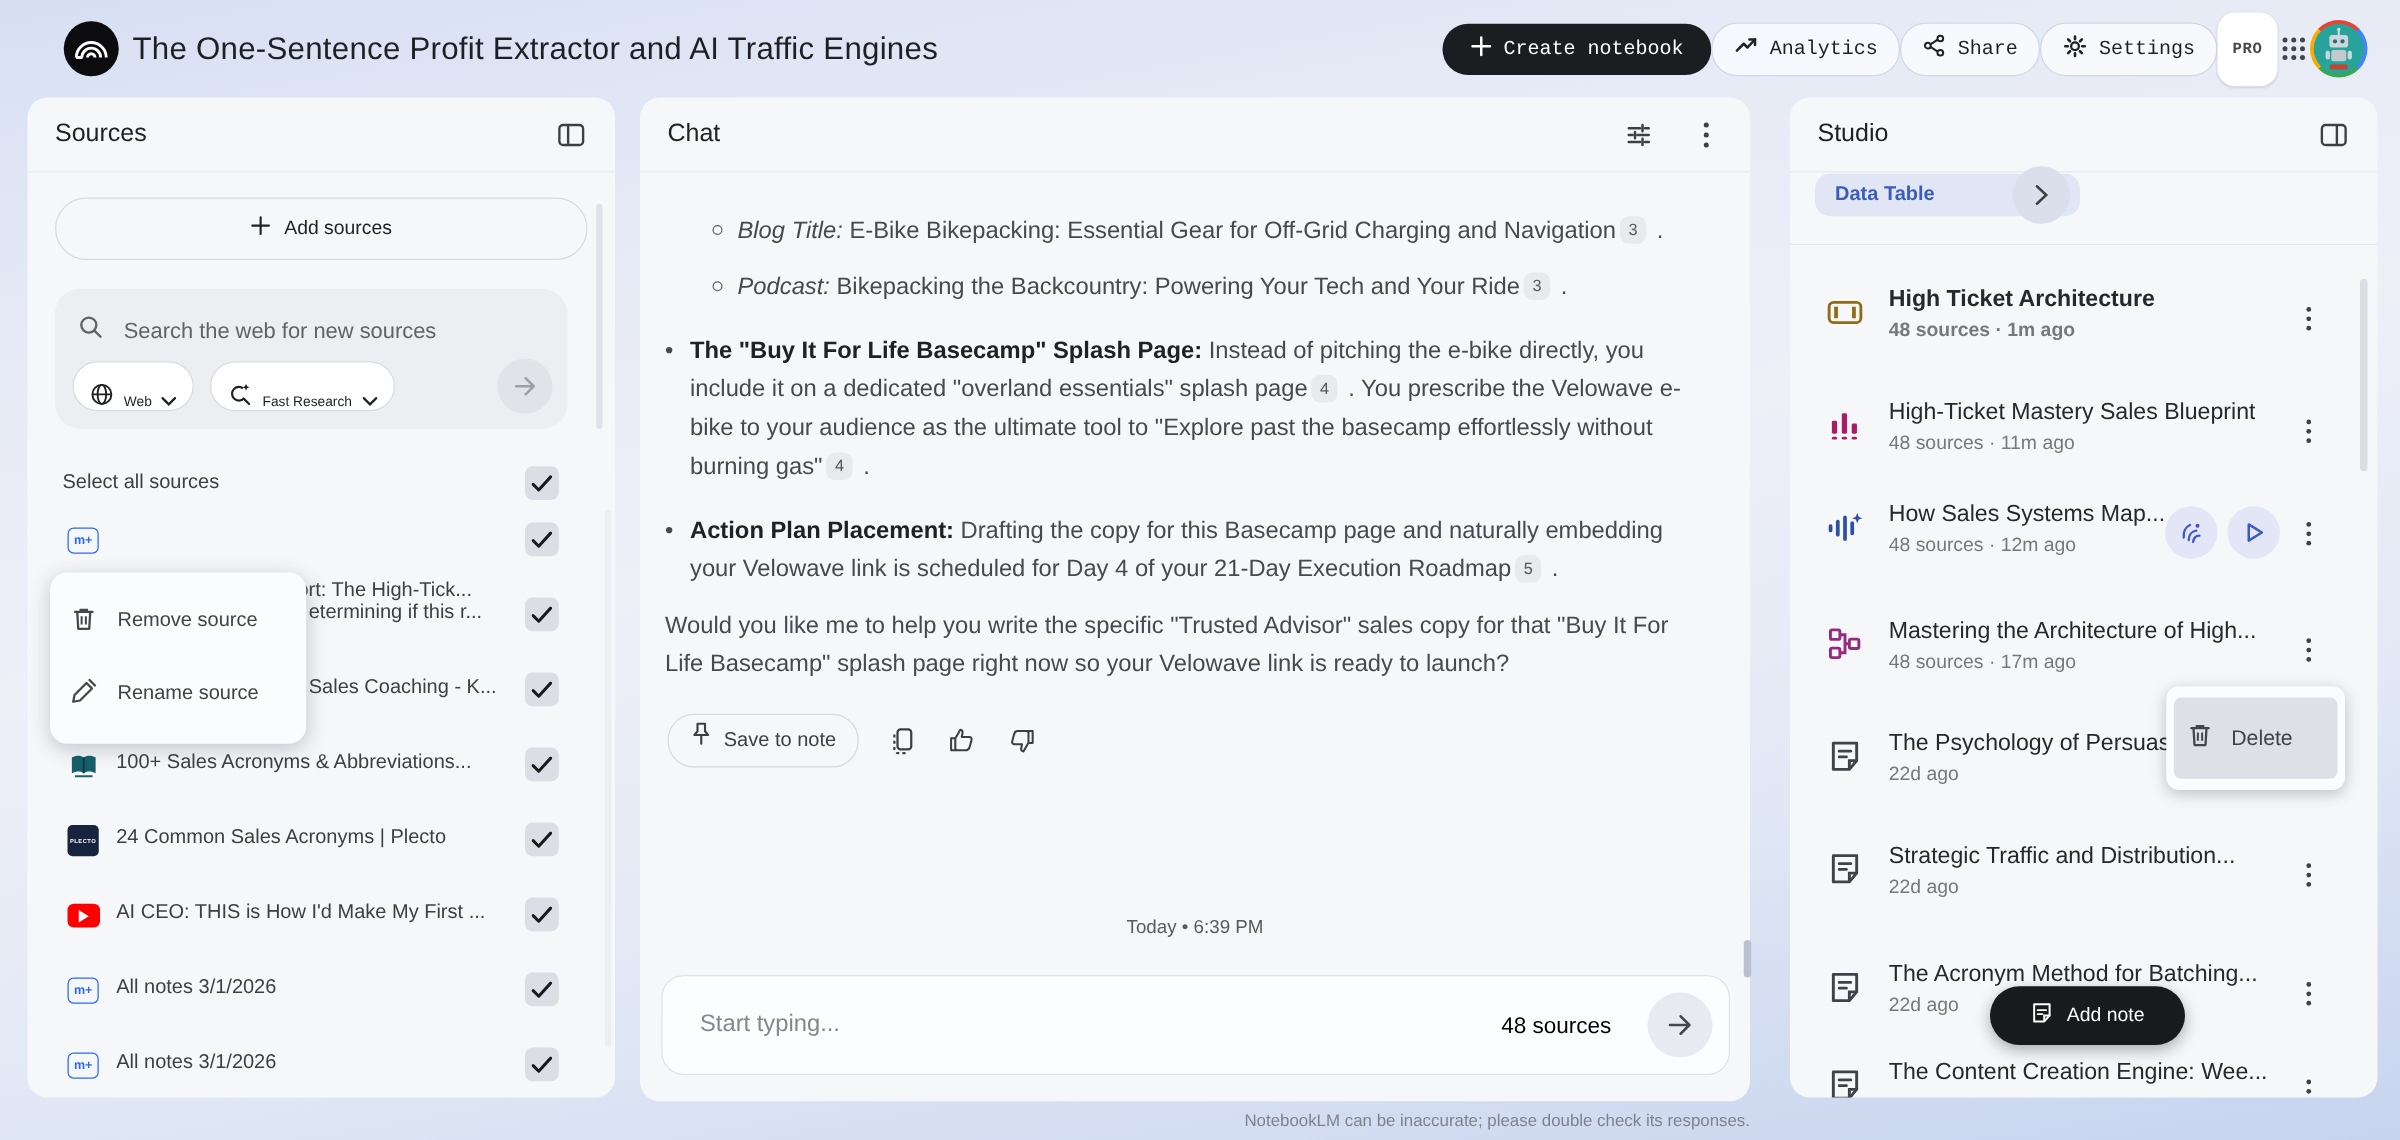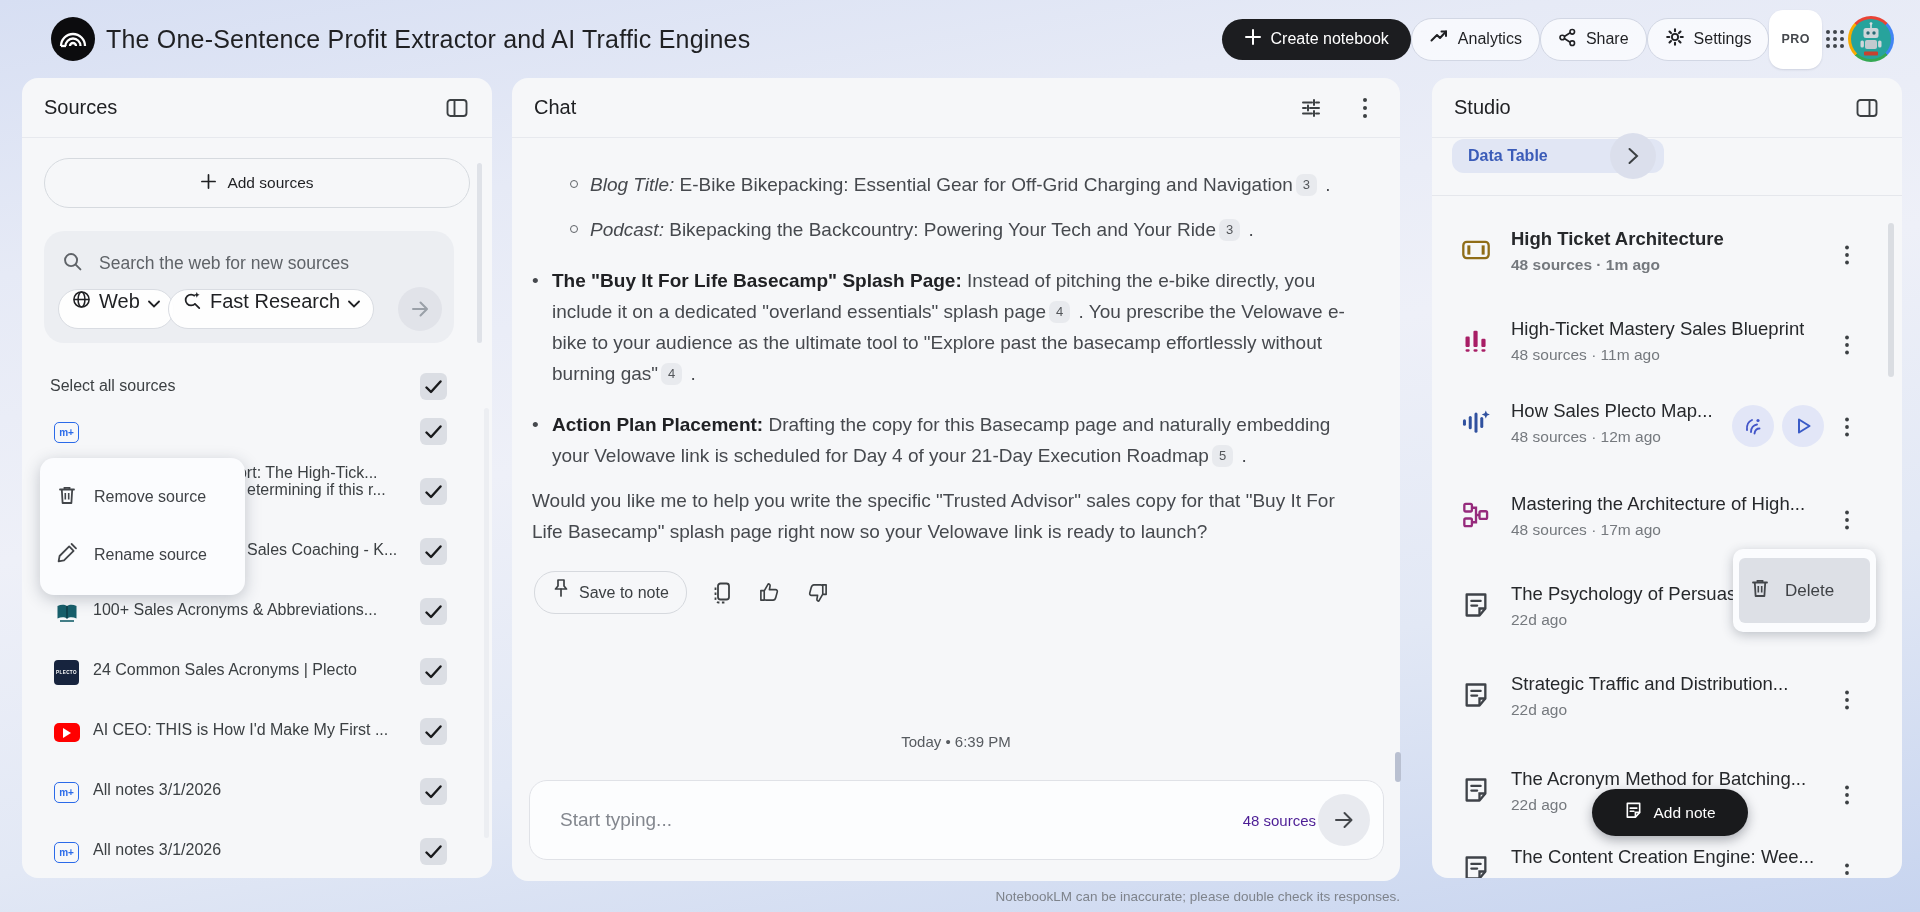--- a/index.html
+++ b/index.html
@@ -4,21 +4,21 @@
 <style>
   html,body{margin:0;padding:0;}
   body{font-family:"Liberation Sans","DejaVu Sans",sans-serif;}
   #stage{position:relative;width:1920px;height:912px;overflow:hidden;
     background:linear-gradient(170deg,#d7dff3 0%,#e6eaf6 22%,#eef0f8 45%,#e2e8f5 70%,#c7d4ef 100%);}
   
   #top-header{position:absolute;left:0;top:0;width:1920px;height:78px;}
   #logo{position:absolute;left:50px;top:16px;width:46px;height:46px;}
   #nb-title{position:absolute;left:106px;top:0;height:78px;display:flex;align-items:center;
     font-size:25px;color:#1f2023;letter-spacing:.2px;}
-  #header-right{position:absolute;right:26px;top:18px;height:42px;display:flex;align-items:center;gap:0;}
+  #header-right{position:absolute;right:26px;top:18px;height:42px;display:flex;align-items:center;gap:0;font-family:Liberation Mono, monospace;}
   .pill{height:41px;border-radius:21px;display:flex;align-items:center;gap:9px;font-size:16px;cursor:pointer;}
   .pill.dark{background:#1c1d20;color:#fff;padding:0 22px;}
   .pill.light{background:rgba(253,254,255,.72);border:1px solid #d2d7e4;color:#1f2023;padding:0 17px;}
   .pro-badge{height:27px;padding:16px 12px;border-radius:14px;background:#ffffff;color:#45484d;
     font-size:12.5px;font-weight:bold;letter-spacing:.5px;display:flex;align-items:center;box-shadow:0 1px 2px rgba(60,70,100,.15);}
   #avatar{width:46px;height:46px;border-radius:50%;
     background:conic-gradient(from 315deg,#e94335 0 90deg,#4285f4 90deg 180deg,#34a853 180deg 270deg,#f9ab00 270deg 360deg);
     position:relative;cursor:pointer;}
   #avatar .inner{position:absolute;inset:3px;border-radius:50%;background:#27a39c;overflow:hidden;display:flex;align-items:center;justify-content:center;}
   
@@ -32,22 +32,22 @@
   .hicon{width:26px;height:26px;display:flex;align-items:center;justify-content:center;cursor:pointer;}
   
   #add-sources-btn{position:absolute;left:22px;top:80px;width:426px;height:50px;border:1px solid #d6dadf;
     border-radius:25px;box-sizing:border-box;display:flex;align-items:center;justify-content:center;gap:10px;
     font-size:15.5px;color:#1f2023;cursor:pointer;}
   #search-card{position:absolute;left:22px;top:153px;width:410px;height:112px;background:#eceef2;border-radius:20px;}
   #search-row{position:absolute;left:18px;top:20px;display:flex;align-items:center;gap:14px;right:14px;}
   #search-input{border:none;outline:none;background:transparent;font-family:inherit;font-size:17.5px;color:#3c4043;width:300px;}
   #search-input::placeholder{color:#5f6368;}
   .filter-pill{position:absolute;height:40px;border-radius:20px;background:rgba(255,255,255,.92);
-    border:1px solid #d9dce2;box-sizing:border-box;display:flex;align-items:flex-start;gap:8px;
-    font-size:20px;color:#1f2023;padding:0 13px;cursor:pointer;}
+    border:1px solid #d9dce2;box-sizing:border-box;display:flex;align-items:flex-end;gap:8px;
+    font-size:11px;color:#1f2023;padding:0 13px;cursor:pointer;}
   #web-pill{left:14px;top:58px;}
   #research-pill{left:124px;top:58px;}
   #search-go{position:absolute;right:12px;top:56px;width:44px;height:44px;border-radius:50%;
     background:#e1e3e9;display:flex;align-items:center;justify-content:center;cursor:pointer;}
   #select-all-row{position:absolute;left:0;top:295px;right:0;height:30px;}
   #select-all-label{position:absolute;left:28px;top:4px;font-size:16px;color:#3c4043;}
   .checkbox{position:absolute;left:398px;top:0;width:27px;height:27px;border-radius:6px;background:#dbdee4;
     display:flex;align-items:center;justify-content:center;cursor:pointer;}
   .src-row{position:absolute;left:0;right:0;height:44px;}
   .src-icon{position:absolute;left:31px;top:9px;width:27px;height:27px;display:flex;align-items:center;justify-content:center;}
@@ -84,21 +84,21 @@
   #chat-actions{display:flex;align-items:center;gap:22px;margin-top:24px;margin-left:2px;}
   #save-note-btn{height:41px;border:1px solid #d6d9de;border-radius:21px;display:flex;align-items:center;
     gap:9px;padding:0 17px;font-size:16px;color:#3c4043;cursor:pointer;background:transparent;}
   .ghost-icon{width:26px;height:26px;display:flex;align-items:center;justify-content:center;cursor:pointer;}
   #session-divider{position:absolute;left:0;right:0;top:655px;text-align:center;font-size:15px;color:#575b60;}
   #chat-input-box{position:absolute;left:17px;top:702px;width:855px;height:80px;box-sizing:border-box;
     background:#fcfdfe;border:1px solid #e0e2e7;border-radius:18px;display:flex;align-items:center;}
   #chat-input{flex:1;border:none;outline:none;background:transparent;font-family:inherit;font-size:19px;
     color:#3c4043;padding-left:30px;}
   #chat-input::placeholder{color:#83878e;}
-  #src-count{font-size:15px;color:#4c1d95;margin-right:2px;white-space:nowrap;}
+  #src-count{font-size:18px;color:#000000;margin-right:29px;white-space:nowrap;}
   #send-btn{width:52px;height:52px;border-radius:50%;background:#e8eaef;display:flex;align-items:center;
     justify-content:center;margin-right:13px;cursor:pointer;flex:0 0 52px;}
   #disclaimer{position:absolute;left:512px;width:888px;top:889px;text-align:right;font-size:13.5px;color:#7e838b;}
   
   #studio-chip{position:absolute;left:20px;top:61px;width:212px;height:34px;background:#e1e6f4;
     border-radius:12px;display:flex;align-items:center;padding-left:16px;box-sizing:border-box;
     font-size:16px;color:#3b5cb8;font-weight:bold;cursor:pointer;}
   #chip-next{position:absolute;left:178px;top:55px;width:46px;height:46px;border-radius:50%;background:#dbdfec;
     display:flex;align-items:center;justify-content:center;z-index:5;color:#3c4043;font-size:20px;cursor:pointer;}
   #studio-divider{position:absolute;left:0;right:0;top:117px;height:1px;background:#e5e7ec;}
@@ -557,21 +557,21 @@
             <svg width="30" height="30" viewBox="0 0 26 26">
               <g stroke="#30519f" stroke-width="2.6" stroke-linecap="round">
                 <line x1="3" y1="12" x2="3" y2="15"></line>
                 <line x1="8" y1="9" x2="8" y2="18"></line>
                 <line x1="13" y1="6" x2="13" y2="21"></line>
                 <line x1="18" y1="10" x2="18" y2="17"></line>
               </g>
               <path d="M21.5 3l1 2.5 2.5 1-2.5 1-1 2.5-1-2.5-2.5-1 2.5-1z" fill="#30519f"></path>
             </svg>
           </span>
-          <span class="st-title">How Sales Plecto Map...</span>
+          <span class="st-title">How Sales Systems Map...</span>
           <span class="st-meta">48 sources · 12m ago</span>
           <span class="st-action" style="right:128px;">
             <svg width="24" height="24" viewBox="0 0 24 24">
               <g stroke="#4355c9" stroke-width="1.9" fill="none" stroke-linecap="round">
                 <path d="M6 16c-.5-4.5 1.5-8.5 5-10"></path>
                 <path d="M10 18c0-4 2.5-7 6-7.5"></path>
                 <path d="M13.5 19.5c.5-3 2.5-5 5-5"></path>
                 <circle cx="17" cy="6.5" r="1.6" fill="#4355c9" stroke="none"></circle>
               </g>
             </svg>

